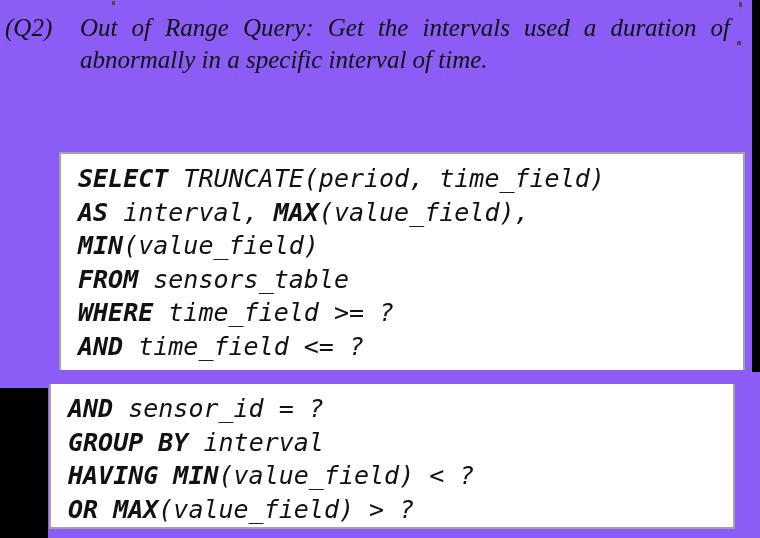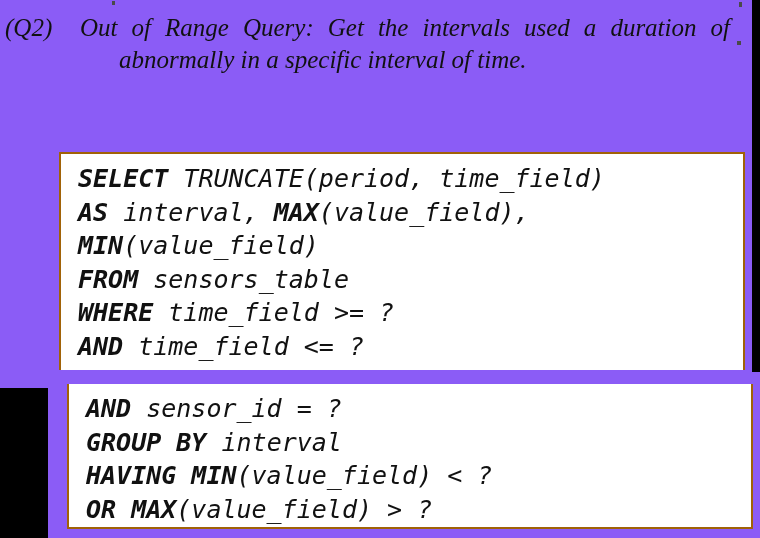--- a/index.html
+++ b/index.html
@@ -76,39 +76,38 @@
     display: block;
     text-align: justify;
     text-align-last: justify;
     white-space: pre;
   }
   .q-line-last {
     display: block;
     text-align: center;
     text-align-last: left;
     white-space: pre;
-    margin-left: 39px;
   }
 
   
   .code-box {
     position: absolute;
-    border: 2px solid #a16207;
+    border: 2px solid #a3a3a3;
     background: #ffffff;
     box-sizing: border-box;
   }
   .code-box-1 {
     left: 59px;
     top: 152px;
     width: 686px;
     height: 218px;
     border-bottom: none;
   }
   .code-box-2 {
-    left: 67px;
+    left: 49px;
     top: 384px;
     width: 686px;
     height: 145px;
     border-top: none;
   }
   .code-lines {
     position: absolute;
     left: 17px;
     top: 8px;
     font-family: "DejaVu Sans Mono", "Liberation Mono", monospace;

